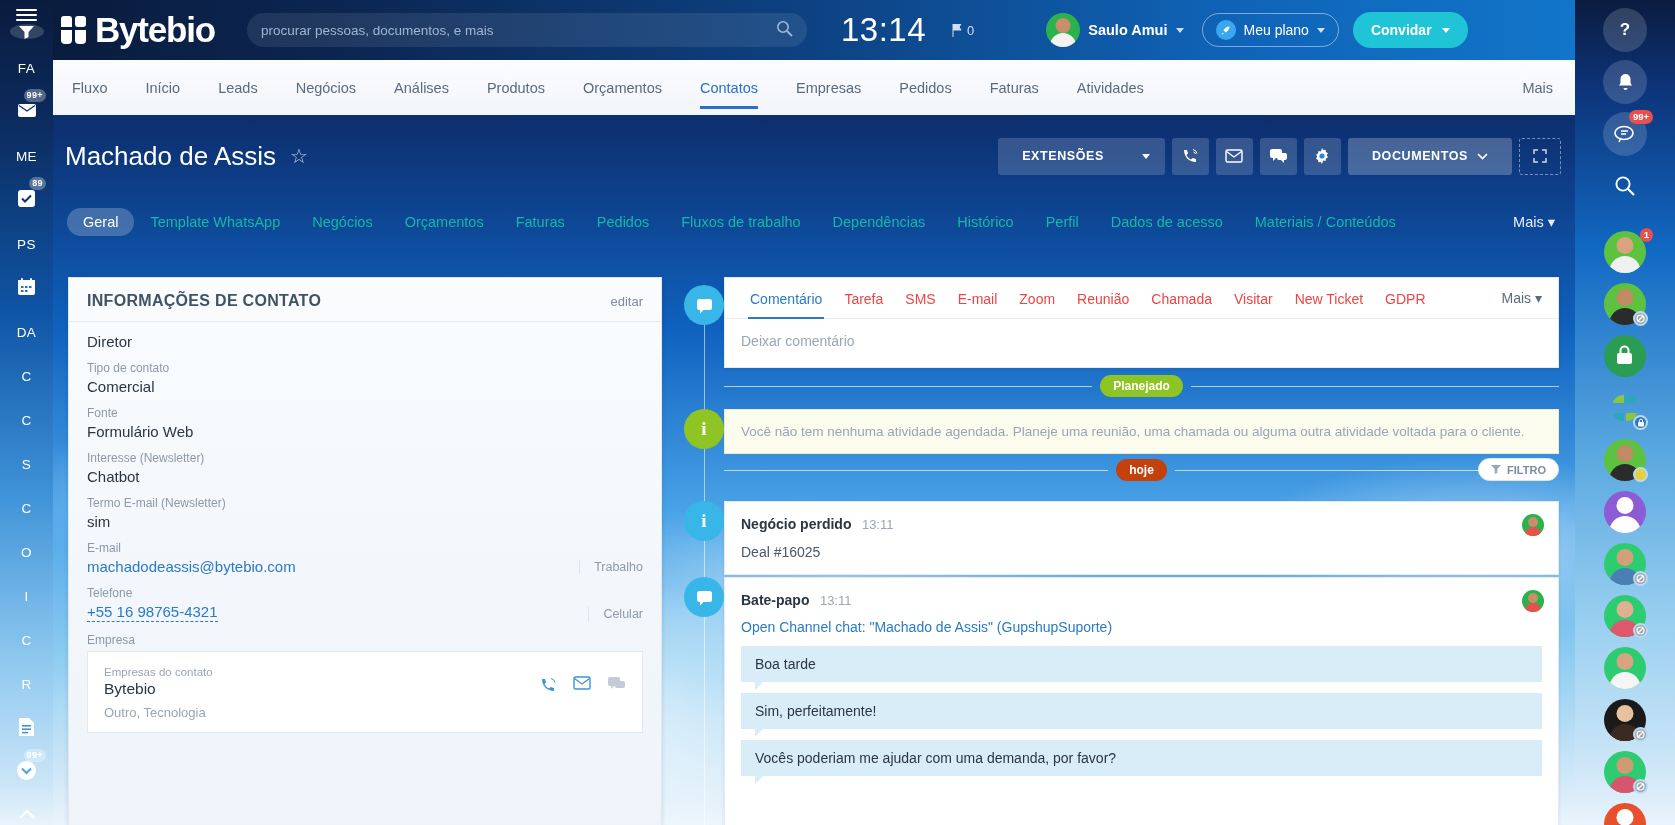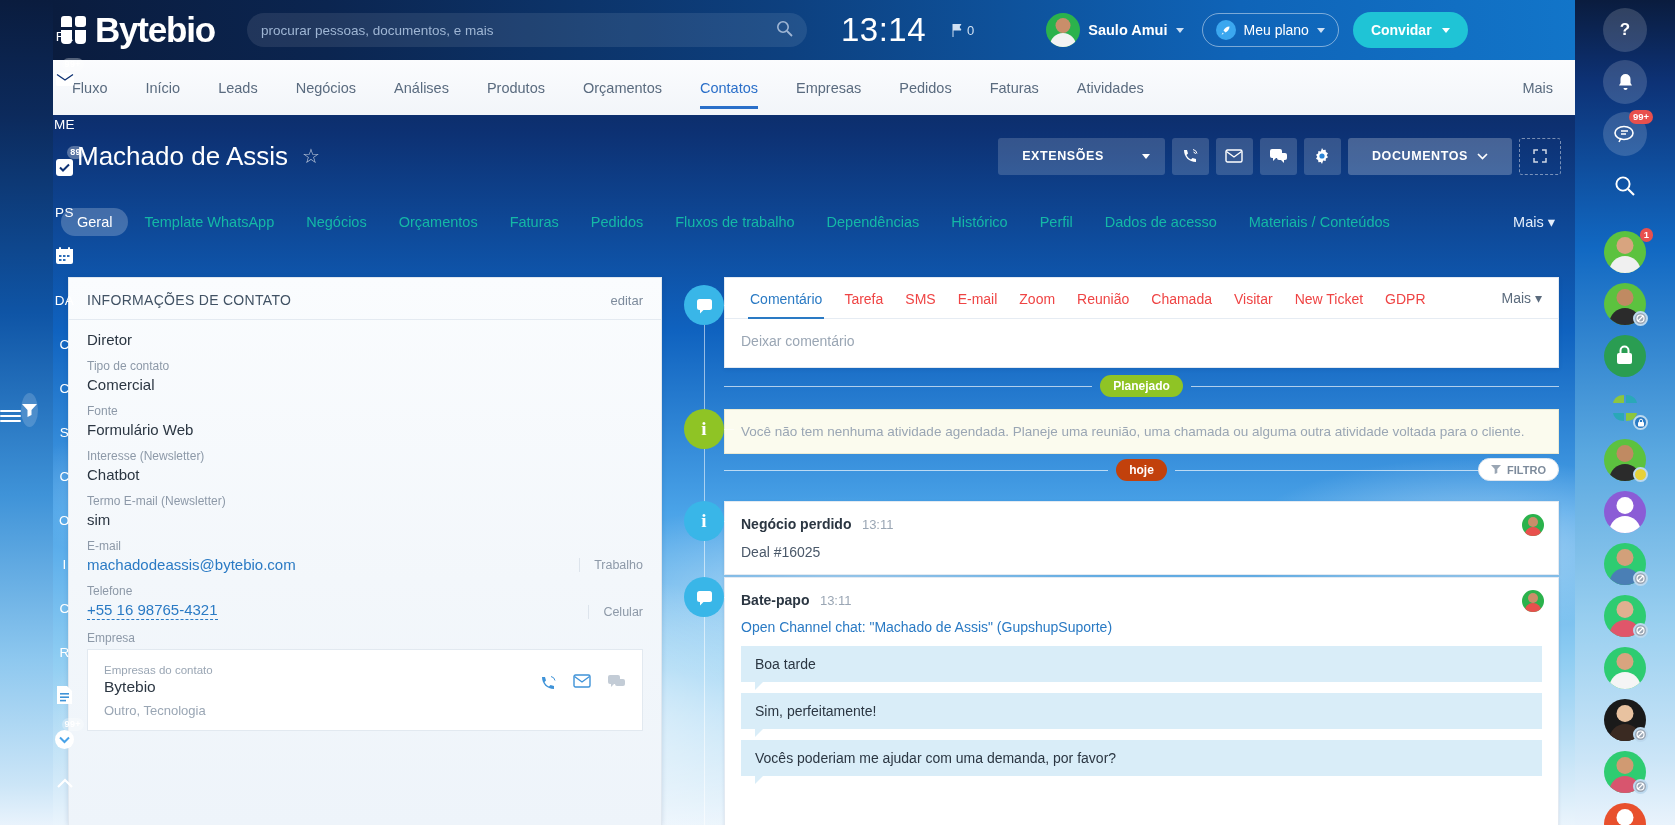--- a/index.html
+++ b/index.html
@@ -19,21 +19,21 @@
       radial-gradient(ellipse 380px 140px at 88% 66%, rgba(255,255,255,.45), rgba(255,255,255,0) 62%),
       radial-gradient(ellipse 300px 120px at 12% 60%, rgba(255,255,255,.35), rgba(255,255,255,0) 64%),
       linear-gradient(180deg,#0b1f44 0%, #0d3173 16%, #0f62bf 40%, #4aa3e8 62%, #8fcdf2 80%, #cfe8f8 94%, #eaf4fc 100%);
   }
 
   
   .left-rail {
     position: absolute; left: 0; top: 0; width: 53px; height: 825px;
     z-index: 40;
     background: linear-gradient(180deg,#0a1c3e 0%, #0c2a5c 14%, #0f55a6 38%, #3f93d8 60%, #8ec8ef 80%, #cbe5f7 95%, #e9f3fc 100%);
-    display: flex; align-items: center;
+    display: flex; flex-direction: column; align-items: center;
     padding-top: 6px;
   }
   .rail-burger {
     width: 53px; height: 60px; display: flex; align-items: center; justify-content: center;
     cursor: pointer;
   }
   .burger-bar { display:block; width:21px; height:2px; background:#fff; margin:3px 0; border-radius:1px; }
   .rail-filter {
     width: 34px; height: 34px; border-radius: 50%;
     background: rgba(255,255,255,.17);
@@ -127,36 +127,36 @@
     content: ""; position: absolute; left: 19px; right: 19px; bottom: 0;
     height: 3px; background: #2a6fc9;
   }
   .nav-more { margin-left: auto; padding-right: 22px; color:#5a6b7f; font-size:14.5px; cursor:pointer; }
 
   
   .titlebar {
     position: absolute; left: 53px; top: 115px; right: 100px; height: 82px;
     display: flex; align-items: center; padding: 0 14px 0 12px; z-index: 20;
   }
-  .page-title { color: #fff; font-size: 26px; font-weight: 300; margin-left: 12px; }
+  .page-title { color: #fff; font-size: 26px; font-weight: 300; }
   .star { margin-left: 14px; font-size: 20px; color: rgba(255,255,255,.7); cursor:pointer; }
   .tb-actions { margin-left: auto; display: flex; align-items: center; gap: 7px; }
   .tb-btn {
     height: 37px; background: rgba(255,255,255,.17); color:#fff;
     display: flex; align-items: center; justify-content:center;
     border-radius: 3px; cursor: pointer; font-size: 12.5px; font-weight: 700; letter-spacing:.6px;
   }
   .tb-btn.text { padding: 0 24px; }
   .tb-btn.icon { width: 37px; }
   .tb-btn.ghost { background: transparent; border: 1px dashed rgba(255,255,255,.45); width:42px; }
 
   
   .enttabs {
     position: absolute; left: 53px; top: 197px; right: 100px; height: 50px;
-    display: flex; align-items: center; padding-left: 8px; z-index: 20;
+    display: flex; align-items: center; padding-left: 14px; z-index: 20;
   }
   .ent-tab {
     padding: 0 16px; height: 28px; display: flex; align-items: center;
     color: #14b8a6; font-size: 14.5px; cursor: pointer; white-space: nowrap;
     border-radius: 14px;
   }
   .ent-tab.active { background: rgba(255,255,255,.22); color: #fff; }
   .ent-more { margin-left: auto; padding-right: 20px; color: #e4eefb; font-size: 14.5px; cursor:pointer; }
 
   
@@ -164,21 +164,21 @@
     position: absolute; left: 68px; top: 277px; width: 594px; bottom: 0;
     background: linear-gradient(180deg,#fafcfe 0%, #f3f7fb 55%, #eef4fa 100%);
     border: 1px solid #dfe7ef; border-bottom: 0;
     box-shadow: 0 1px 5px rgba(0,40,90,.14);
     z-index: 15; overflow: hidden;
   }
   .ic-head {
     display: flex; align-items: center; padding: 14px 18px 11px;
     border-bottom: 1px solid #e4eaf1;
   }
-  .ic-head-title { font-size: 14px; color: #415264; font-weight: 400; letter-spacing: .3px; }
+  .ic-head-title { font-size: 16px; color: #415264; font-weight: 700; letter-spacing: .3px; }
   .ic-edit { margin-left: auto; font-size: 13px; color: #7d8b9c; cursor: pointer; }
   .ic-body { padding: 11px 18px 0; }
   .field { margin-bottom: 11px; position: relative; }
   .f-label { font-size: 12px; color: #8d99a8; margin-bottom: 3px; }
   .f-value { font-size: 15px; color: #2b3642; }
   .f-value.link { color: #2a7ac4; }
   .f-value.link.dashed { border-bottom: 1px dashed #2a7ac4; display:inline-block; padding-bottom:1px; }
   .f-side {
     position: absolute; right: 0; bottom: 1px; font-size: 12.5px; color: #8d99a8;
     padding-left: 14px; border-left: 1px solid #dde4ec;

